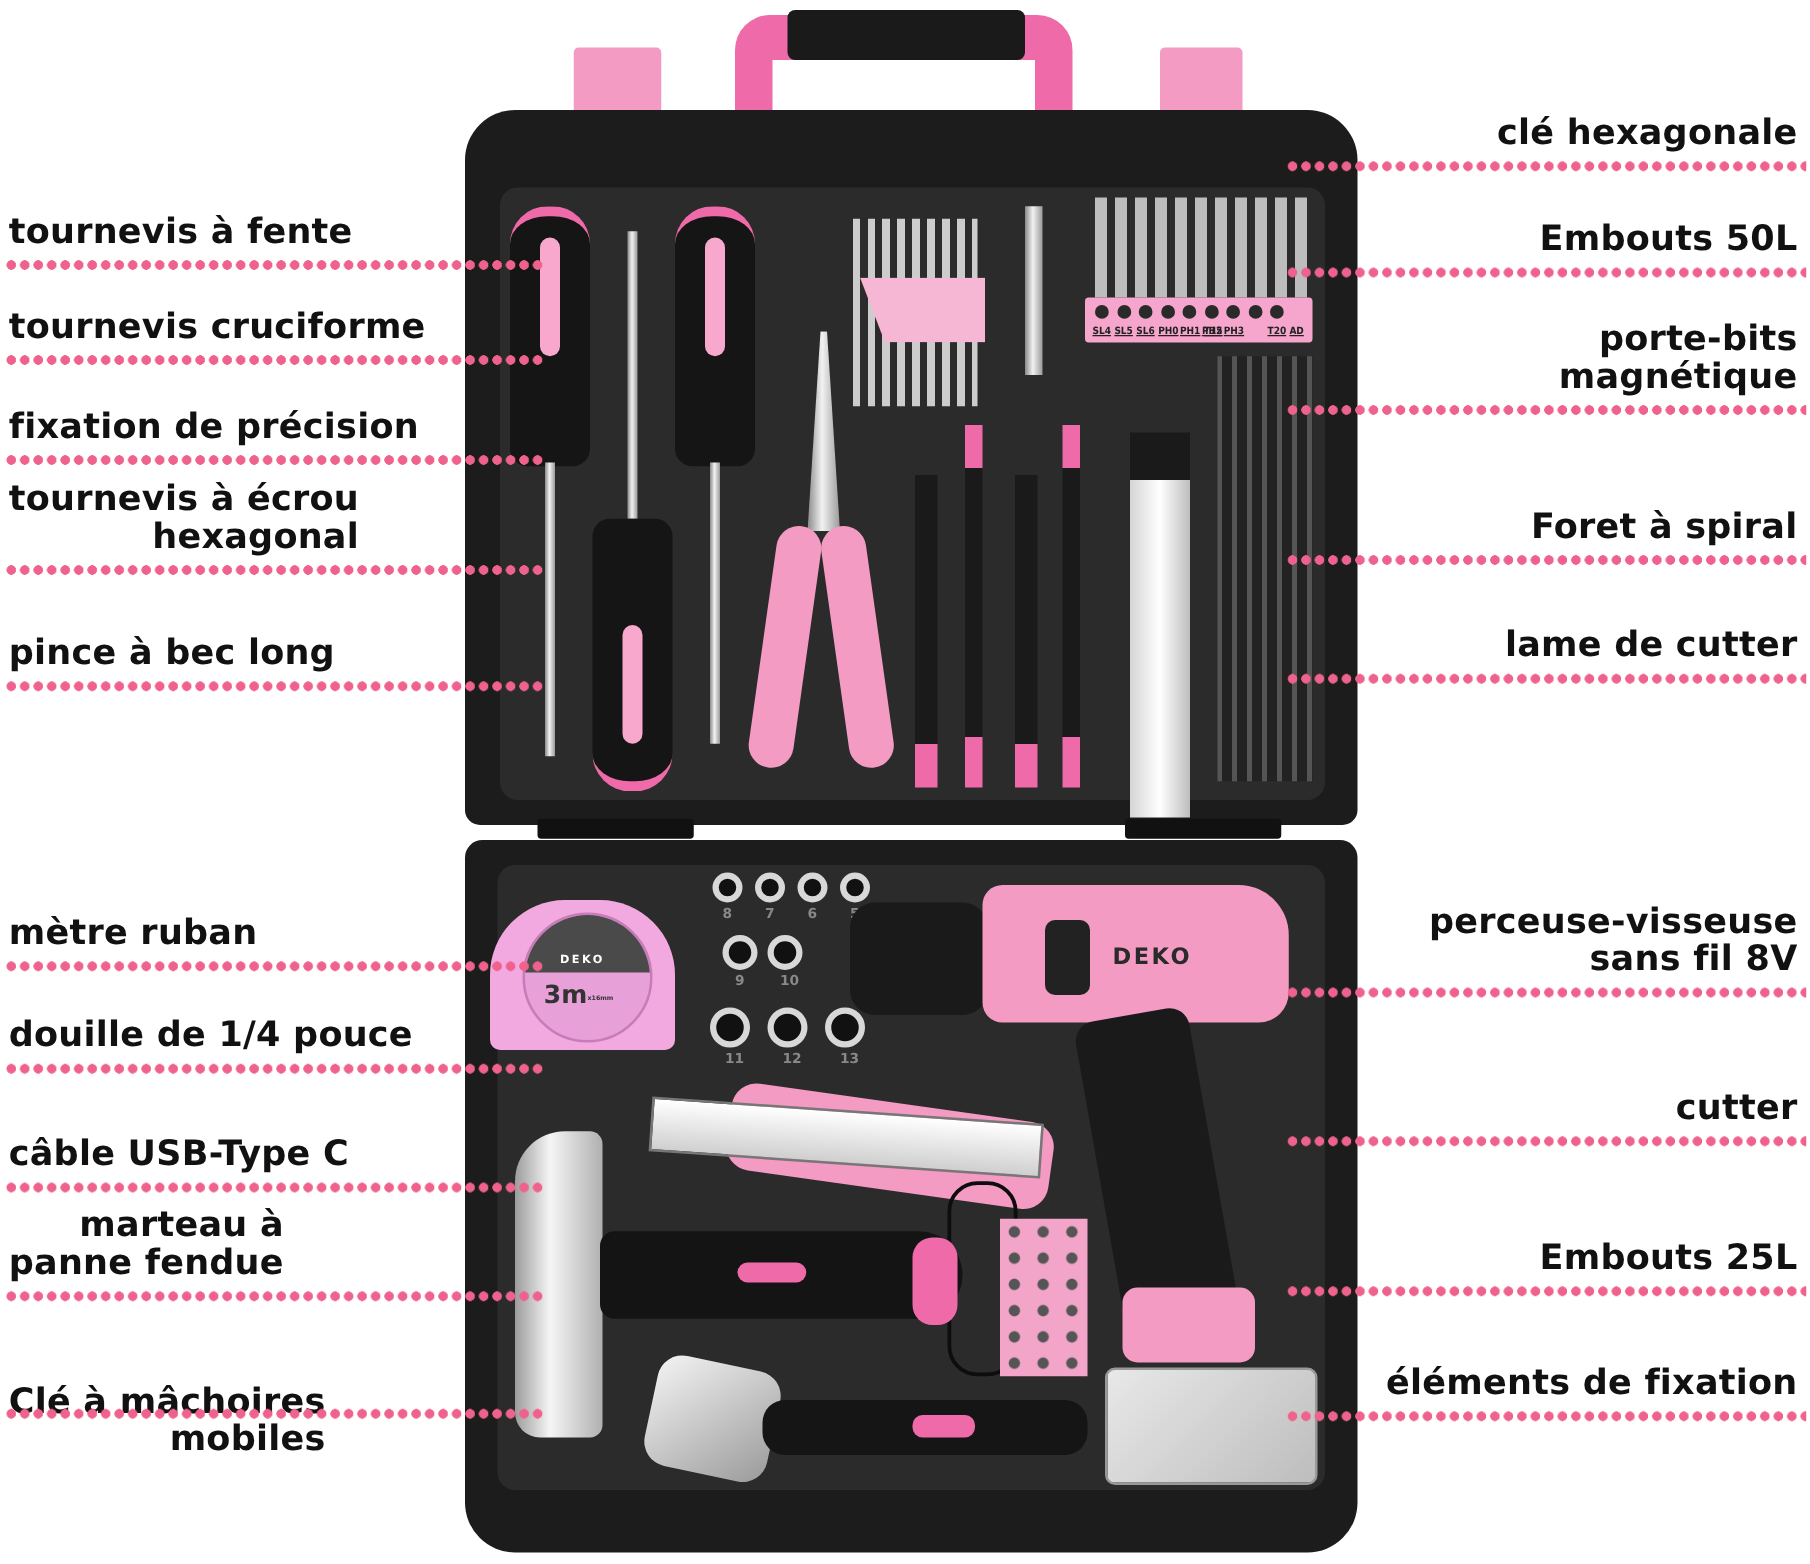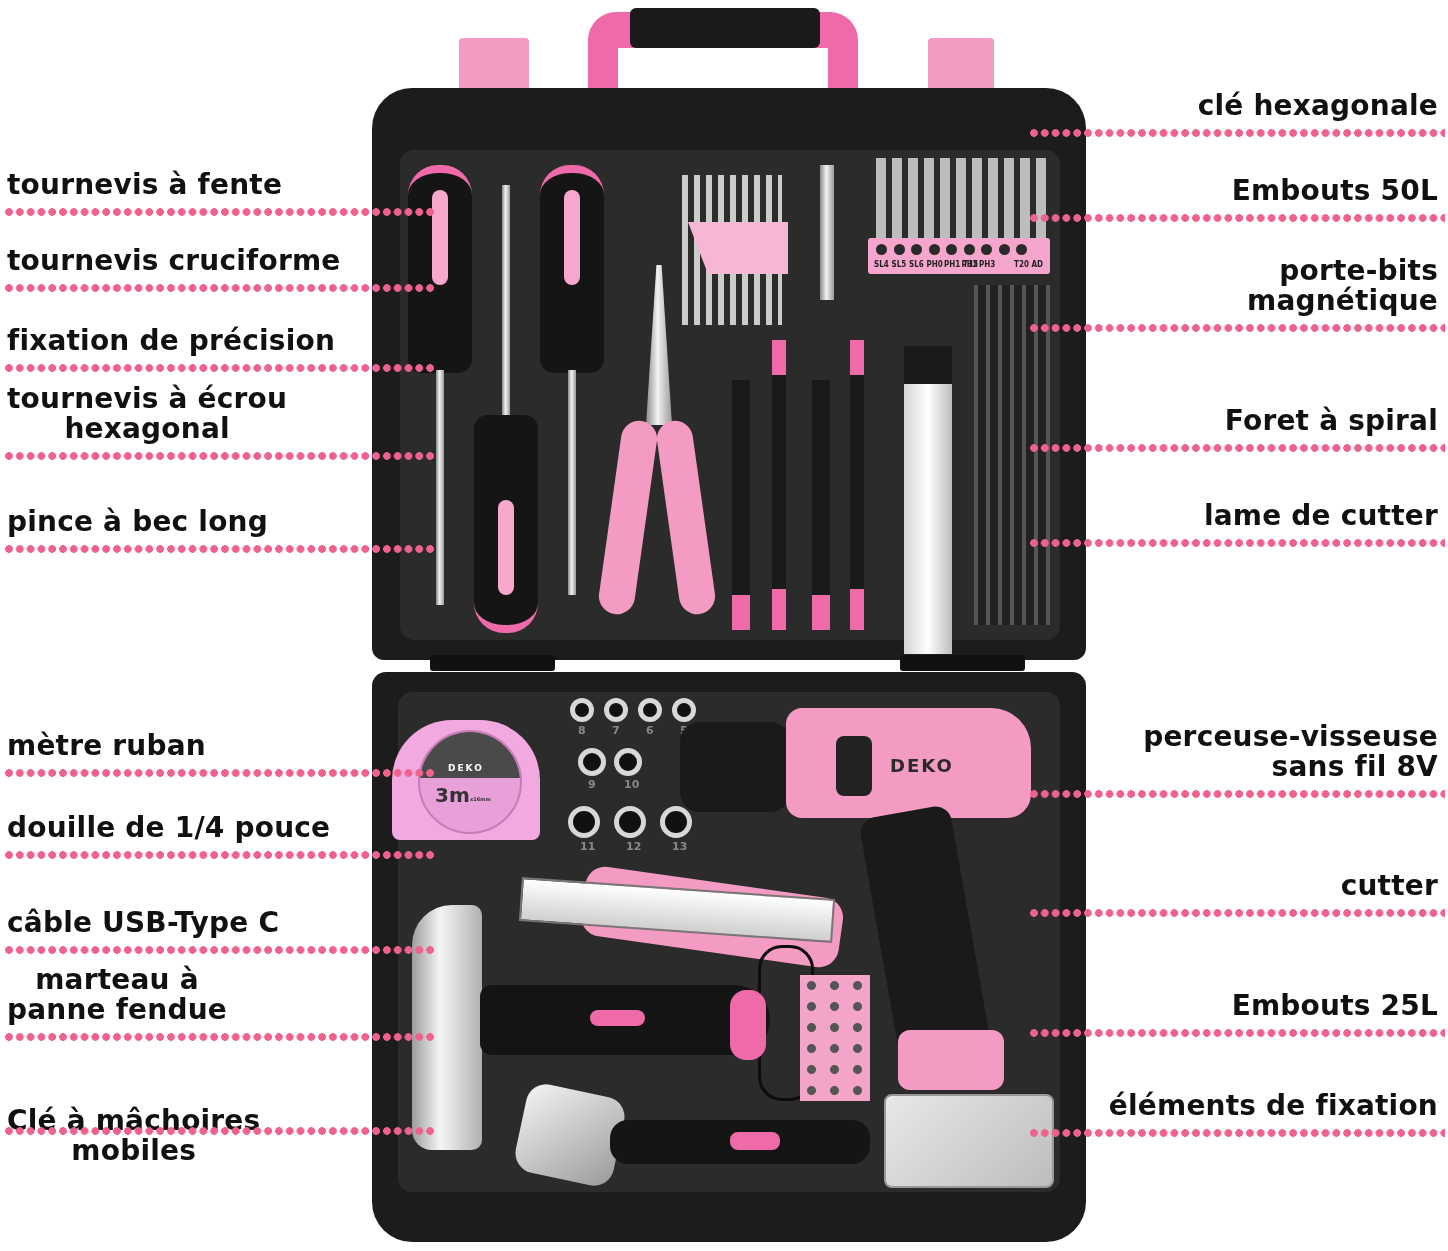--- a/index.html
+++ b/index.html
@@ -1,32 +1,32 @@
 <!DOCTYPE html>
 <html><head>
 <meta charset="utf-8">
 <style>
   html, body { margin: 0; padding: 0; background: #ffffff; }
   body { width: 1448px; height: 1251px; position: relative; overflow: hidden;
          font-family: "DejaVu Sans", "Liberation Sans", sans-serif; }
   .label { position: absolute; font-weight: bold; font-size: 28px; line-height: 30px; color: #111;
            letter-spacing: 0.2px; white-space: pre-line; }
-  .label.left { left: 7px; text-align: center; }
+  .label.left { left: 7px; text-align: right; }
   .label.right { right: 10px; text-align: right; }
   .dots { position: absolute; height: 8px;
           background-image: radial-gradient(circle at 4px 4px, #f0628e 3.6px, transparent 4px);
           background-size: 10.8px 8px; background-repeat: repeat-x; }
   .case { position: absolute; background: #1c1c1c; border-radius: 20px; }
   .tray { position: absolute; background: #2b2b2b; border-radius: 14px; }
   .pink { background: #f7a8cc; }
   .hotpink { background: #ef6aa8; }
   .metal { background: linear-gradient(90deg,#8a8a8a,#f2f2f2 45%,#9a9a9a); }
   .abs { position: absolute; }
   .brand { position: absolute; font-family: "DejaVu Sans", sans-serif; font-weight: bold; color: #222; letter-spacing: 2px; }
-  .bitlabel { position:absolute; font-size: 8px; color:#222; font-weight:bold; font-family:"DejaVu Sans Condensed","DejaVu Sans",sans-serif; }
+  .bitlabel { position:absolute; font-size: 8px; color:#222; font-weight:bold; font-family:"DejaVu Sans Condensed","DejaVu Sans",sans-serif;text-decoration:underline; }
   .socket { position:absolute; border-radius:50%; border:5px solid #d8d8d8; background:#111; box-sizing:border-box; }
   .socknum { position:absolute; font-size:11px; color:#888; font-weight:bold; }
 </style>
 </head>
 <body>
 
 <div>
 
   <div class="abs hotpink" style="left:588px; top:12px; width:270px; height:100px; border-radius:28px 28px 0 0; background:#ef6aa8;"></div>
   <div class="abs" style="left:618px; top:48px; width:210px; height:70px; background:#fff;"></div>

